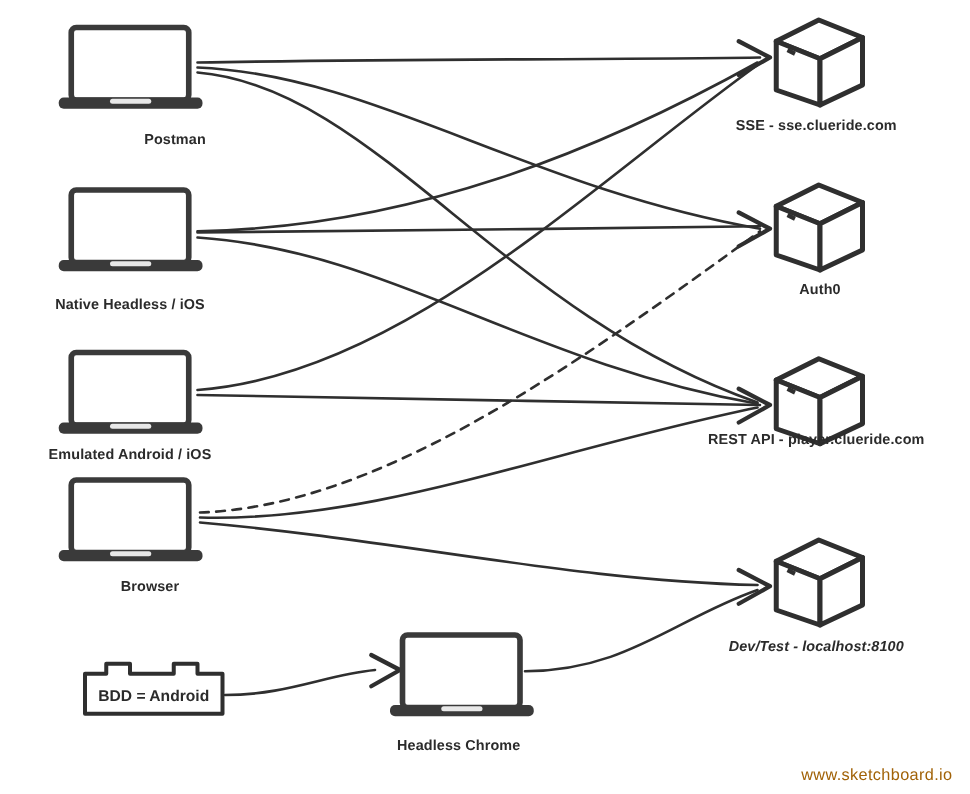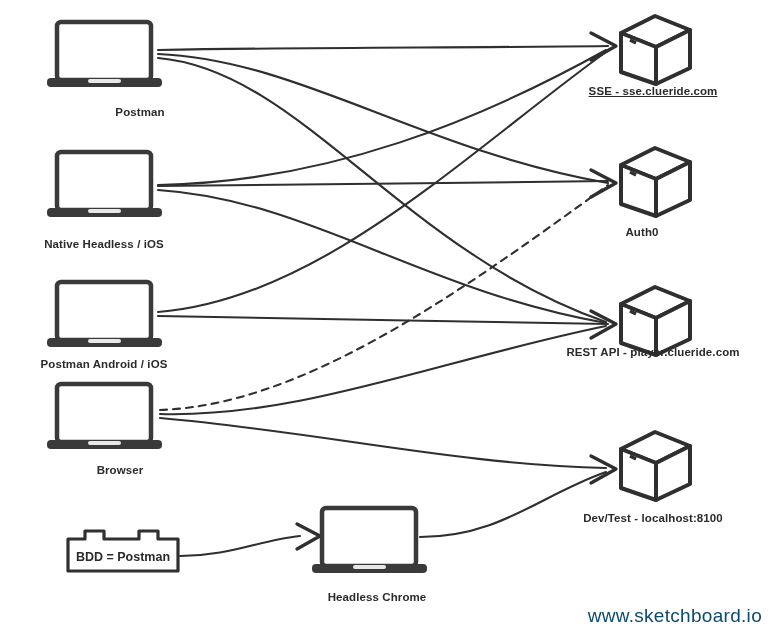--- a/index.html
+++ b/index.html
@@ -16,22 +16,22 @@
     font-weight:bold;
     color:#2b2b2b;
     text-align:center;
     white-space:nowrap;
     transform:translateX(-50%);
     letter-spacing:.1px;
   }
   .watermark{
     position:absolute;
     right:14px;bottom:8px;
-    font-size:19px;
-    color:#0c4a6e;
+    font-size:13px;
+    color:#a16207;
     letter-spacing:.3px;
     white-space:nowrap;
   }
   .bdd-text{
     position:absolute;
     font-size:12.5px;
     font-weight:bold;
     color:#2b2b2b;
     white-space:nowrap;
     transform:translate(-50%,-50%);
@@ -138,24 +138,24 @@
   </g>
 
   <g>
     <path d="M68,539 L85,539 L85,531 L104,531 L104,539 L139,539 L139,531 L158,531 L158,539 L178,539
              L178,571 L68,571 Z" fill="#ffffff" stroke="#2f2f2f" stroke-width="3.2" stroke-linejoin="round"></path>
   </g>
 </svg>
 
 <div class="node-label" style="left:104px;top:106px;margin-left:36px;">Postman</div>
 <div class="node-label" style="left:104px;top:238px;">Native Headless / iOS</div>
-<div class="node-label" style="left:104px;top:358px;">Postman Android / iOS</div>
+<div class="node-label" style="left:104px;top:358px;">Emulated Android / iOS</div>
 <div class="node-label" style="left:104px;top:464px;margin-left:16px;">Browser</div>
-<div class="node-label" style="left:377px;top:591px;">Headless Chrome</div>
+<div class="node-label" style="left:367px;top:591px;">Headless Chrome</div>
 
-<div class="node-label" style="left:653px;top:85px;text-decoration:underline;">SSE - sse.clueride.com</div>
-<div class="node-label" style="left:642px;top:226px;">Auth0</div>
+<div class="node-label" style="left:653px;top:95px;">SSE - sse.clueride.com</div>
+<div class="node-label" style="left:656px;top:226px;">Auth0</div>
 <div class="node-label" style="left:653px;top:346px;">REST API - player.clueride.com</div>
-<div class="node-label" style="left:653px;top:512px;">Dev/Test - localhost:8100</div>
+<div class="node-label" style="left:653px;top:512px;font-style:italic;">Dev/Test - localhost:8100</div>
 
-<div class="bdd-text" style="left:123px;top:557px;">BDD = Postman</div>
+<div class="bdd-text" style="left:123px;top:557px;">BDD = Android</div>
 
 <div class="watermark">www.sketchboard.io</div>
 
 </body></html>

